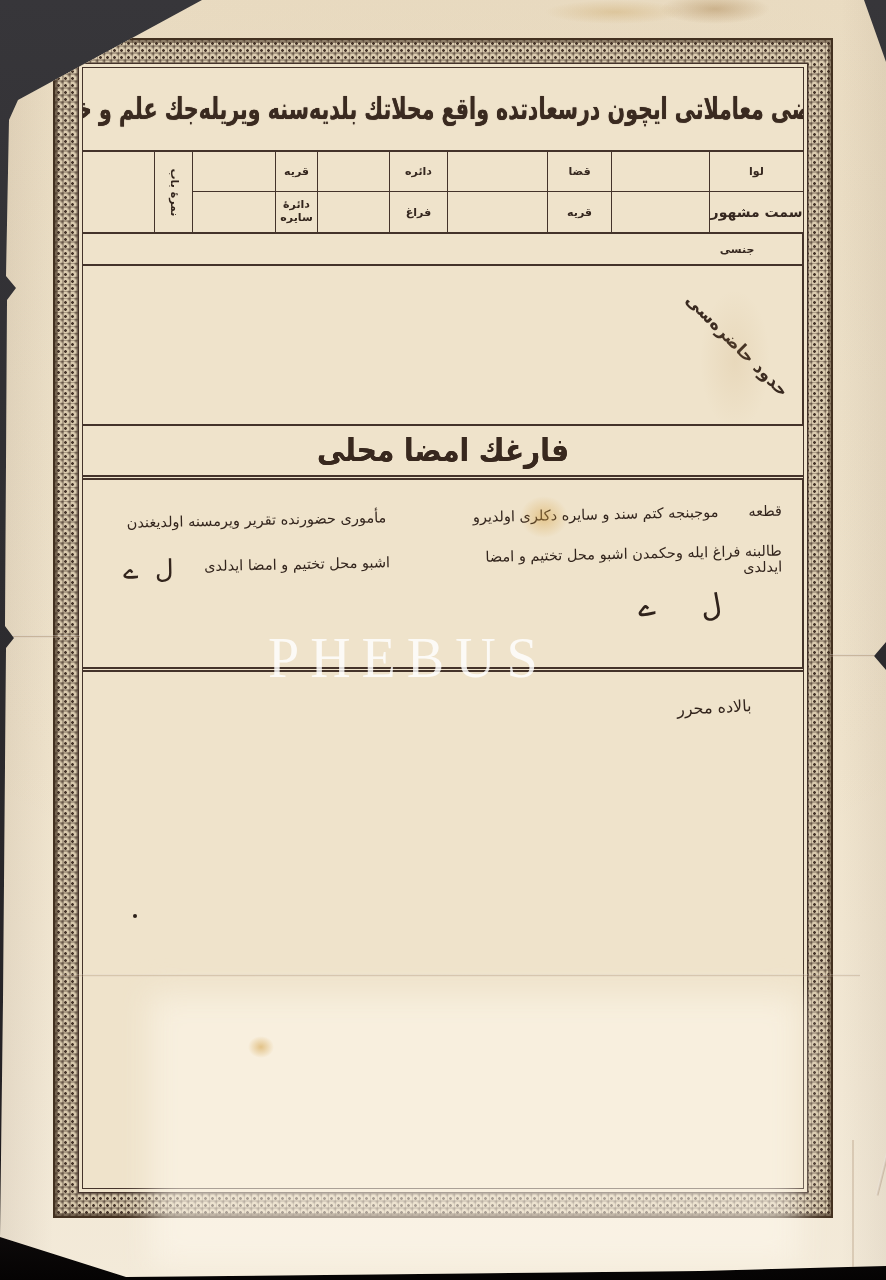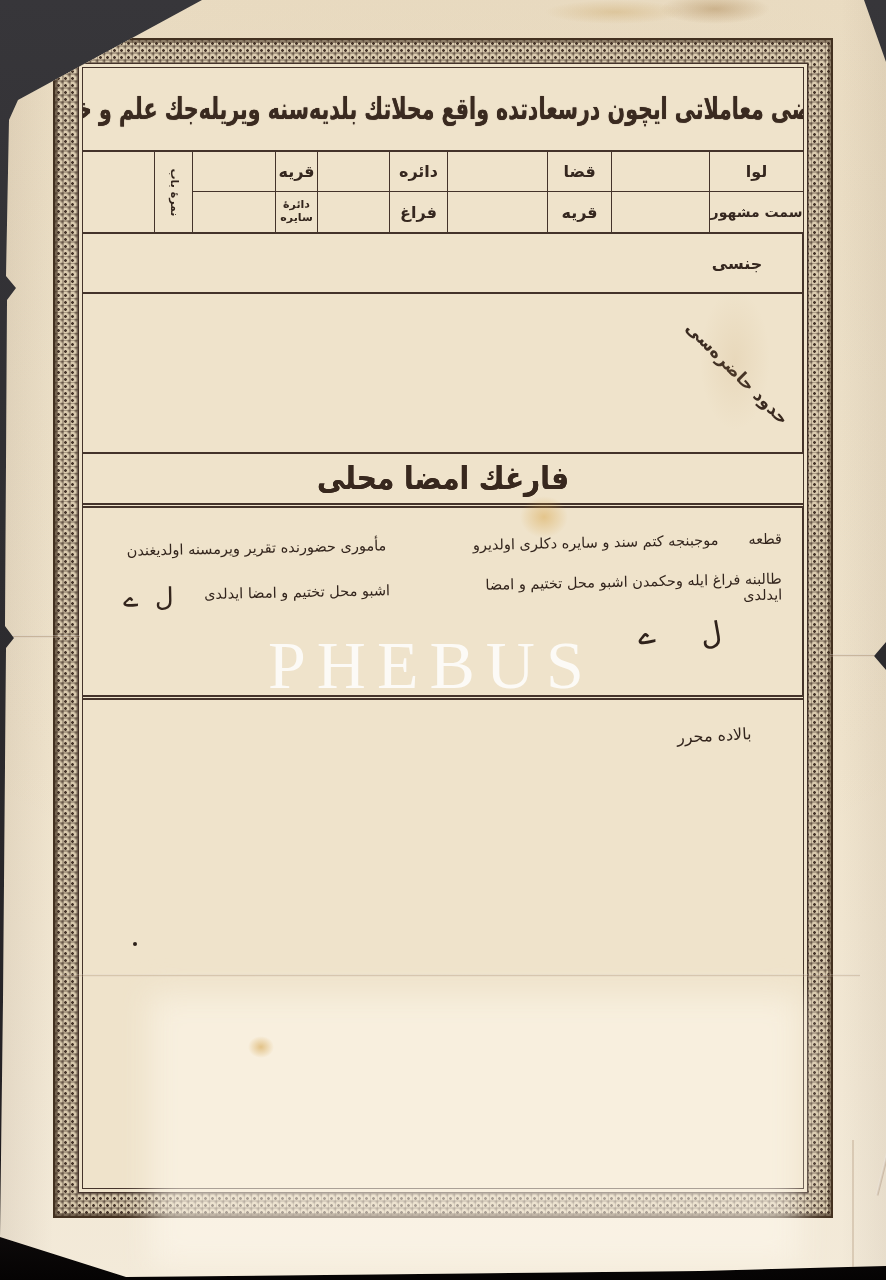--- a/index.html
+++ b/index.html
@@ -55,24 +55,24 @@
   .sec-table{height:82px;border-bottom:2px solid var(--line);}
   .tgrid{
     display:grid;direction:rtl;height:100%;
     grid-template-columns:93px 98px 64px 100px 58px 72px 42px 83px 38px 1fr;
     grid-template-rows:1fr 1fr;
   }
   .tgrid>div{border-inline-start:1.5px solid var(--line);display:flex;align-items:center;justify-content:center;}
   .tgrid>div.r1{border-bottom:1.5px solid var(--line);}
   .tgrid>div.span2{grid-row:1/3;border-bottom:none;}
   .tgrid>div.noline{border-inline-start:none;}
-  .lbl{font-size:16px;font-weight:600;color:#35271f;}
+  .lbl{font-size:11px;font-weight:600;color:#35271f;}
   .lbl-sm{font-size:11px;line-height:1.15;text-align:center;font-weight:600;}
   .vlabel{font-size:11px;white-space:nowrap;transform:rotate(90deg);font-weight:600;}
-  .sec-cins{height:60px;border-bottom:2px solid var(--line);}
+  .sec-cins{height:32px;border-bottom:2px solid var(--line);}
   .cgrid{display:grid;direction:rtl;height:100%;grid-template-columns:131px 1fr;}
   .cgrid>.clabel{border-inline-start:1.5px solid var(--line);display:flex;align-items:center;justify-content:center;}
   .sec-bounds{height:160px;border-bottom:2px solid var(--line);}
   .bgrid{display:grid;direction:rtl;height:100%;grid-template-columns:131px 1fr;}
   .bgrid>.blabel{border-inline-start:1.5px solid var(--line);display:flex;align-items:center;justify-content:center;overflow:hidden;}
   .diag{transform:rotate(45deg);font-size:17px;font-weight:600;white-space:nowrap;color:#3a2a20;}
   .sec-callig{height:54px;border-bottom:5px double var(--line);display:flex;align-items:center;justify-content:center;}
   .band-text{font-size:28px;font-weight:bold;direction:rtl;transform:scaleY(1.12);color:#38281e;text-shadow:0 0 .6px #38281e;}
   .sec-sign{height:192px;border-bottom:5px double var(--line);}
   .sgrid{display:grid;direction:rtl;height:100%;grid-template-columns:373px 1fr;}
@@ -84,21 +84,21 @@
   .marks{direction:rtl;margin-top:10px;font-size:30px;display:flex;gap:46px;padding-right:60px;color:#2f221b;}
   .marks span{display:inline-block;transform:rotate(-10deg);}
   .lmarks{display:inline-block;margin-right:26px;font-size:26px;vertical-align:-6px;}
   .sec-bottom{flex:1;position:relative;}
   .balada{position:absolute;top:26px;right:52px;font-size:16px;direction:rtl;transform:rotate(-3deg);color:#33251d;}
   .ink-dot{position:absolute;left:50px;top:242px;width:4px;height:4px;border-radius:50%;background:#2c2019;}
   
   .watermark{
     position:absolute;left:268px;top:626px;
     font-family:"Liberation Serif","DejaVu Serif",serif;
-    font-size:68px;letter-spacing:11px;font-weight:400;
+    font-size:56px;letter-spacing:11px;font-weight:400;
     color:rgba(255,255,255,.82);z-index:30;pointer-events:none;
   }
   
   .stain{position:absolute;border-radius:50%;pointer-events:none;}
   .st1{left:520px;top:496px;width:48px;height:42px;background:radial-gradient(closest-side,rgba(214,160,62,.45),rgba(214,160,62,0));}
   .st2{left:248px;top:1036px;width:26px;height:22px;background:radial-gradient(closest-side,rgba(205,150,50,.5),rgba(205,150,50,0));}
   .st3{left:660px;top:-6px;width:110px;height:30px;background:radial-gradient(closest-side,rgba(160,118,62,.4),rgba(160,118,62,0));}
   .st4{left:545px;top:0px;width:140px;height:24px;background:radial-gradient(closest-side,rgba(200,160,90,.35),rgba(200,160,90,0));}
   .st5{left:700px;top:290px;width:70px;height:140px;background:radial-gradient(closest-side,rgba(190,150,90,.14),rgba(190,150,90,0));}
   .fade-patch{position:absolute;left:150px;top:995px;width:650px;height:272px;background:rgba(255,249,239,.55);filter:blur(16px);pointer-events:none;}

